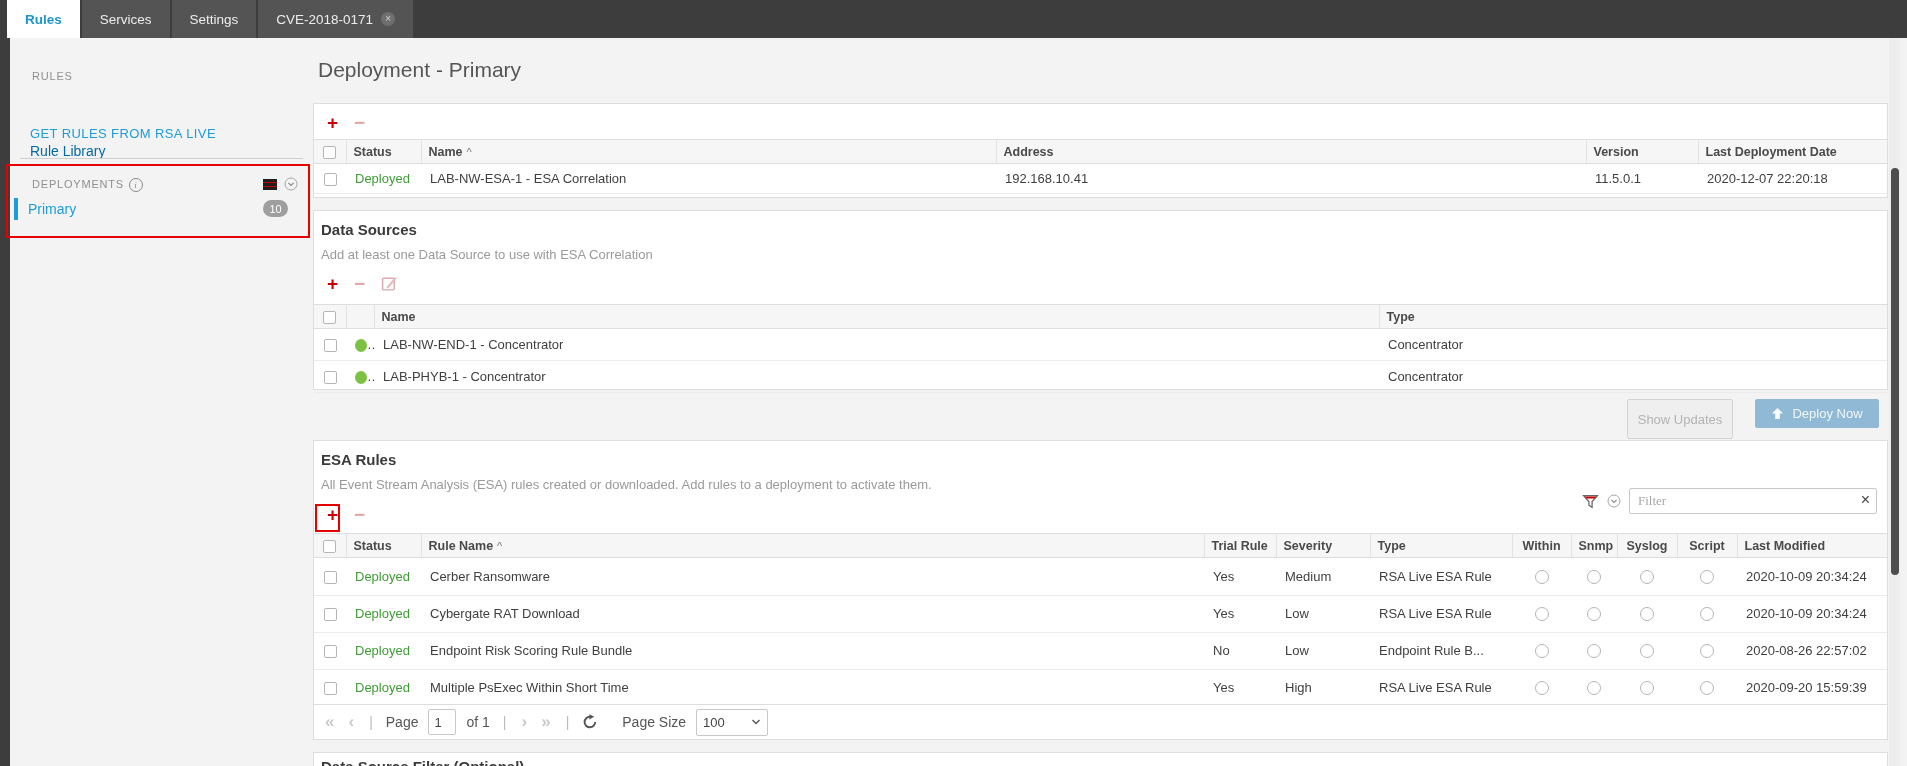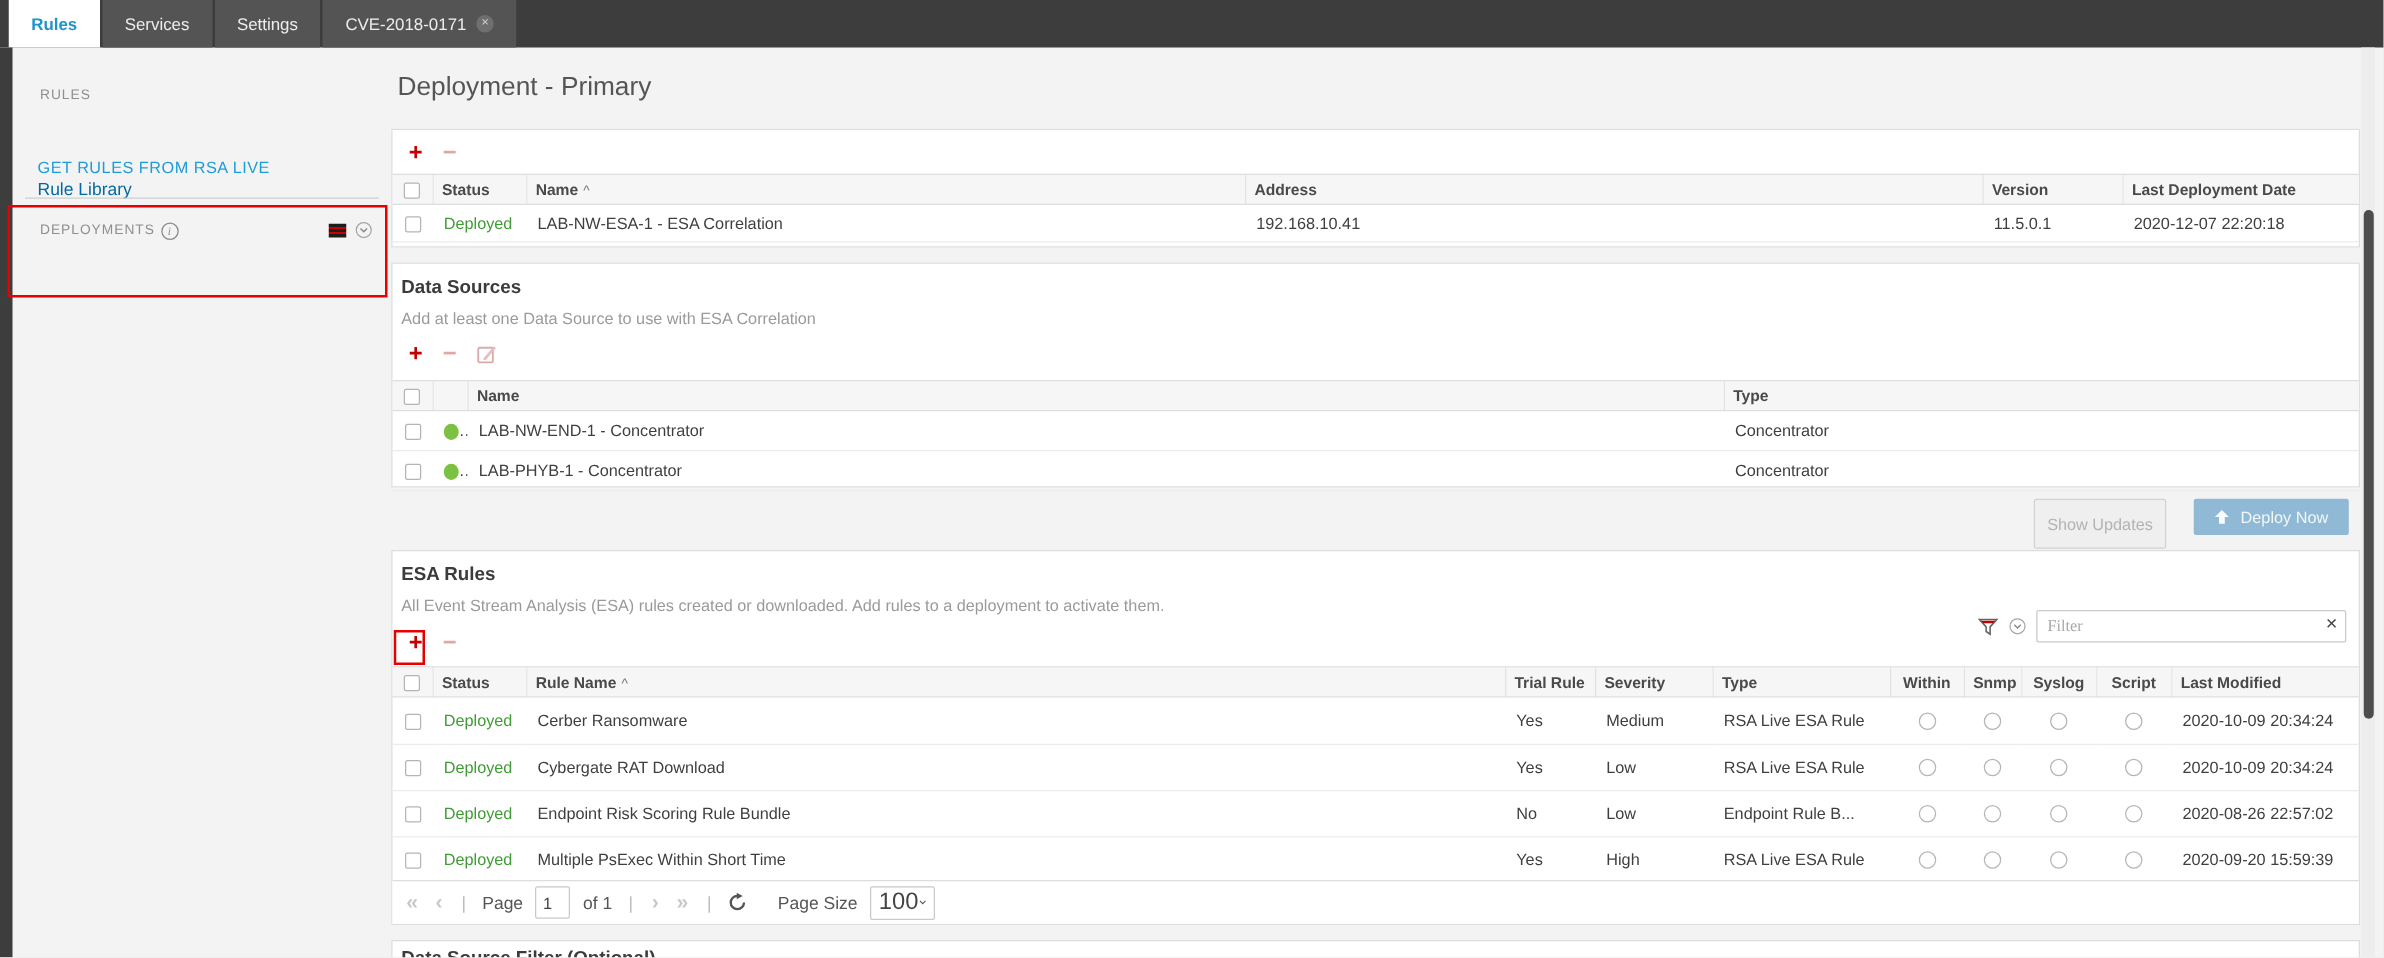--- a/index.html
+++ b/index.html
@@ -75,21 +75,21 @@
   .filter-input { position:relative; width:248px; height:26px; }
   .filter-input input { width:100%; height:100%; border:1px solid #c9c9c9; border-radius:2px; padding:0 26px 0 8px; font-size:13px; color:#444; font-family:Liberation Serif, serif; }
   .filter-input input::placeholder { color:#a9a9a9; }
   .clear-x { position:absolute; right:7px; top:3px; font-size:16px; color:#444; cursor:pointer; line-height:18px; }
 
   
   .pagination { position:absolute; left:0; bottom:0; width:1573px; height:35px; background:#fff; border-top:1px solid #ddd; display:flex; align-items:center; font-size:14px; color:#555; padding-left:9px; gap:10px; z-index:5; }
   .pg-arrow { color:#c9c9c9; font-size:17px; font-weight:bold; cursor:pointer; padding:0 2px; }
   .pg-sep { color:#bbb; font-size:14px; padding:0 3px; }
   .pg-input { width:28px; height:26px; border:1px solid #c9c9c9; border-radius:2px; text-align:left; padding:0 5px; font-size:13px; color:#444; font-family:"Liberation Sans",sans-serif; }
-  .pg-select { width:52px; height:27px; border:1px solid #c9c9c9; border-radius:2px; background:#fff; display:flex; align-items:center; justify-content:space-between; padding:0 6px; font-size:19px; color:#444; cursor:pointer; }
+  .pg-select { width:72px; height:27px; border:1px solid #c9c9c9; border-radius:2px; background:#fff; display:flex; align-items:center; justify-content:space-between; padding:0 6px; font-size:13px; color:#444; cursor:pointer; }
   .displaying-wrap { position:absolute; left:313px; top:705px; width:1575px; height:35px; pointer-events:none; }
   .displaying-text { position:absolute; right:8px; top:9px; font-size:15px; color:#2f2f2f; }
 
   
   .scroll-track { position:absolute; left:1889px; top:38px; width:11px; height:728px; background:#ededed; }
   .scroll-thumb { position:absolute; left:1.5px; top:130px; width:8px; height:407px; background:#4d4d4d; border-radius:4px; cursor:grab; }
 
   .rows-clip { height:141px; overflow:hidden; }
   svg { display:block; }
 </style>
@@ -127,20 +127,25 @@
       <span class="info-icon">i</span>
     </div>
     <div class="hamburger-icon"></div>
     <span class="chev-circle dep-chev">
       <svg width="14" height="14" viewBox="0 0 14 14">
           <circle cx="7" cy="7" r="6" fill="none" stroke="#a6a6a6"></circle>
           <path d="M4.4 5.8 L7 8.4 L9.6 5.8" fill="none" stroke="#8a8a8a" stroke-width="1.2"></path>
         </svg>
     </span>
 
+    <div class="primary-row">
+      <span class="primary-bar"></span>
+      <span class="primary-text">Primary</span>
+      <span class="count-badge">10</span>
+    </div>
   </aside>
 
   <div class="anno anno-sidebar"></div>
 
   <div class="page-title">Deployment - Primary</div>
 
   <div class="panel panel1">
     <div class="toolbar">
       <span class="icon-plus">+</span>
       <span class="icon-minus">−</span>

